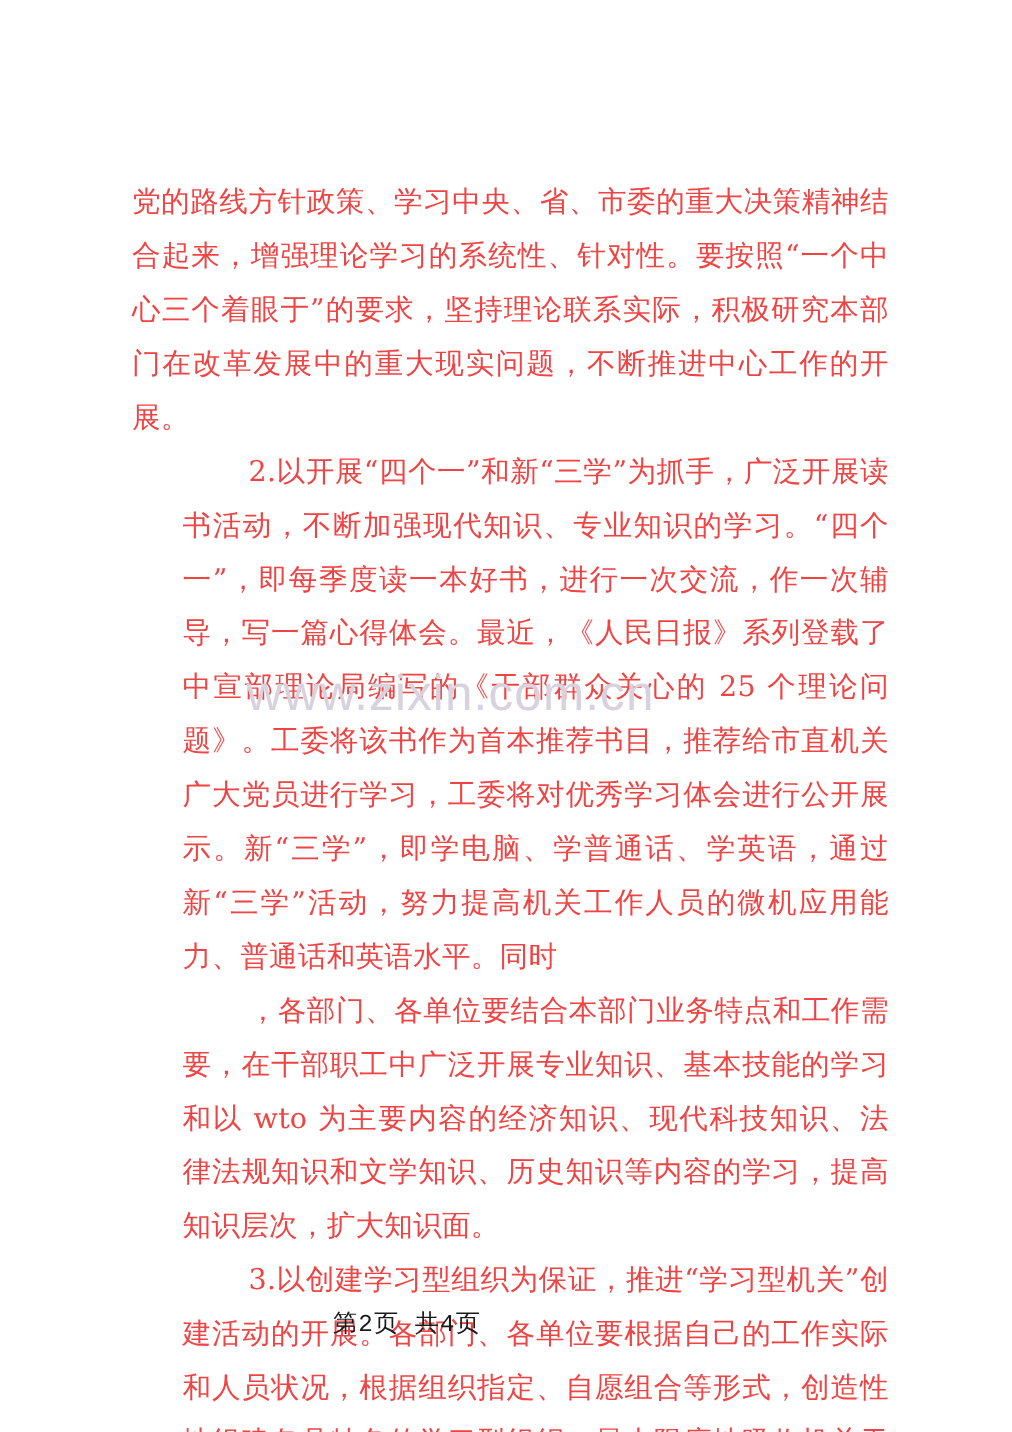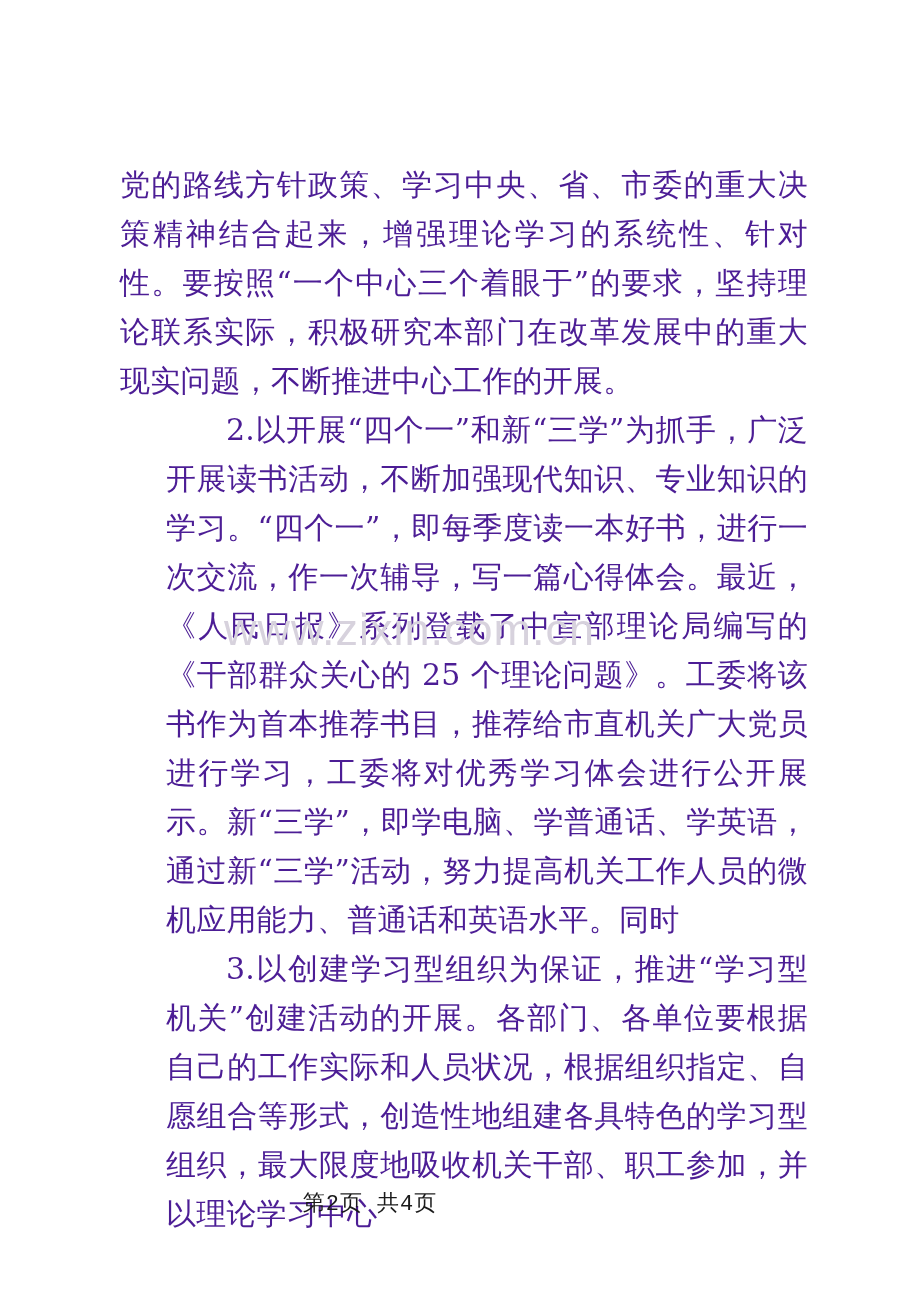--- a/index.html
+++ b/index.html
@@ -19,23 +19,23 @@
   }
   .doc-body {
     position: absolute;
     left: 120px;
     top: 160px;
     width: 688px;
   }
   .para {
     margin: 0 0 0 0;
     font-family: "DejaVu Serif", "Liberation Serif", serif;
-    font-size: 30px;
+    font-size: 26px;
     line-height: 49px;
-    color: #4c1d95;
+    color: #ef4444;
     text-align: justify;
     text-justify: inter-character;
     letter-spacing: 0.2px;
     word-break: break-all;
     white-space: pre-wrap;
   }
   .para.indent {
     text-indent: 60px;
     margin-left: 46px;
   }
@@ -68,20 +68,21 @@
   }
 </style>
 </head>
 <body>
 
 <div class="page">
 
   <div class="doc-body">
     <p class="para">党的路线方针政策、学习中央、省、市委的重大决策精神结合起来，增强理论学习的系统性、针对性。要按照“一个中心三个着眼于”的要求，坚持理论联系实际，积极研究本部门在改革发展中的重大现实问题，不断推进中心工作的开展。</p>
     <p class="para indent">2.以开展“四个一”和新“三学”为抓手，广泛开展读书活动，不断加强现代知识、专业知识的学习。“四个一”，即每季度读一本好书，进行一次交流，作一次辅导，写一篇心得体会。最近，《人民日报》系列登载了中宣部理论局编写的《干部群众关心的 25 个理论问题》。工委将该书作为首本推荐书目，推荐给市直机关广大党员进行学习，工委将对优秀学习体会进行公开展示。新“三学”，即学电脑、学普通话、学英语，通过新“三学”活动，努力提高机关工作人员的微机应用能力、普通话和英语水平。同时</p>
+    <p class="para indent">，各部门、各单位要结合本部门业务特点和工作需要，在干部职工中广泛开展专业知识、基本技能的学习和以 wto 为主要内容的经济知识、现代科技知识、法律法规知识和文学知识、历史知识等内容的学习，提高知识层次，扩大知识面。</p>
     <p class="para indent">3.以创建学习型组织为保证，推进“学习型机关”创建活动的开展。各部门、各单位要根据自己的工作实际和人员状况，根据组织指定、自愿组合等形式，创造性地组建各具特色的学习型组织，最大限度地吸收机关干部、职工参加，并以理论学习中心</p>
   </div>
 
   <div class="watermark">www.zixin.com.cn</div>
 
   <div class="page-footer">第2页 共4页</div>
 
 </div>
 
 </body></html>

